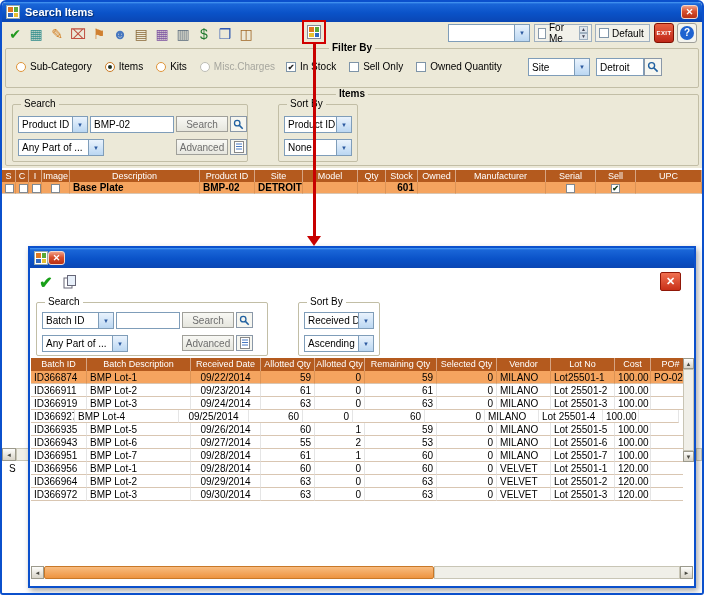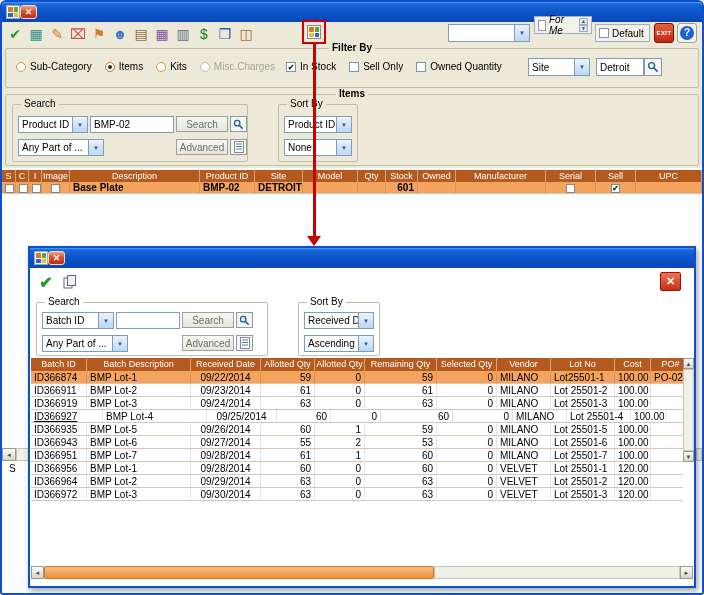--- a/index.html
+++ b/index.html
@@ -72,20 +72,21 @@
 
 <div class="screen">
 
   <div class="titlebar" style="width:700px;">
     <span class="wicon">
       <i style="background:#E07820"></i>
         <i style="background:#58A838"></i>
         <i style="background:#3068C0"></i>
         <i style="background:#E8C030"></i>
     </span>
+    <span class="wtitle">Search Items</span>
     <span class="xclose">✕</span>
   </div>
 
   <div class="abs" style="left:0;top:20px;width:700px;height:26px;background:#ECE9D8;"></div>
   <div class="tbicons">
       <div class="tbicon" style="color: rgb(34, 153, 31);">✔</div>
       <div class="tbicon" style="color: rgb(46, 139, 139);">▦</div>
       <div class="tbicon" style="color: rgb(208, 120, 24);">✎</div>
       <div class="tbicon" style="color: rgb(192, 80, 64);">⌧</div>
       <div class="tbicon" style="color: rgb(208, 128, 48);">⚑</div>
@@ -104,21 +105,21 @@
         <i style="background:#58A838"></i>
         <i style="background:#E8C030"></i>
         <i style="background:#3068C0"></i>
     </span>
   </div>
 
   <div class="combo" style="left:446px;top:22px;width:82px;">
     <span class="val"></span>
     <span class="arr">▼</span>
   </div>
-  <div class="groupbox" style="left:532px;top:14px;width:58px;font-style:italic;">
+  <div class="groupbox" style="left:532px;top:22px;width:58px;">
     <span style="width:9px;height:11px;background:#fff;border:1px solid #8899AA;display:inline-block;"></span>
     <span>For Me</span>
     <span class="spin">
       <span>▲</span>
       <span>▼</span>
     </span>
   </div>
   <div class="groupbox" style="left:593px;top:22px;width:55px;">
     <span class="chk"></span>
     <span>Default</span>
@@ -382,21 +383,21 @@
           <div class="g-cell" style="width: 54px; text-align: right;">63</div>
           <div class="g-cell" style="width: 50px; text-align: right;">0</div>
           <div class="g-cell" style="width: 72px; text-align: right;">63</div>
           <div class="g-cell" style="width: 60px; text-align: right;">0</div>
           <div class="g-cell" style="width: 54px; text-align: left;">MILANO</div>
           <div class="g-cell" style="width: 64px; text-align: left;">Lot 25501-3</div>
           <div class="g-cell" style="width: 36px; text-align: right;">100.00</div>
           <div class="g-cell" style="width: 40px; text-align: left;"></div>
         </div>
         <div class="g-row">
-          <div class="g-cell" style="width: 72px; text-align: left; text-decoration: underline;">ID366927</div>
+          <div class="g-cell" style="width: 44px; text-align: left;">ID366927</div>
           <div class="g-cell" style="width: 104px; text-align: left;">BMP Lot-4</div>
           <div class="g-cell" style="width: 70px; text-align: center;">09/25/2014</div>
           <div class="g-cell" style="width: 54px; text-align: right;">60</div>
           <div class="g-cell" style="width: 50px; text-align: right;">0</div>
           <div class="g-cell" style="width: 72px; text-align: right;">60</div>
           <div class="g-cell" style="width: 60px; text-align: right;">0</div>
           <div class="g-cell" style="width: 54px; text-align: left;">MILANO</div>
           <div class="g-cell" style="width: 64px; text-align: left;">Lot 25501-4</div>
           <div class="g-cell" style="width: 36px; text-align: right;">100.00</div>
           <div class="g-cell" style="width: 40px; text-align: left;"></div>

